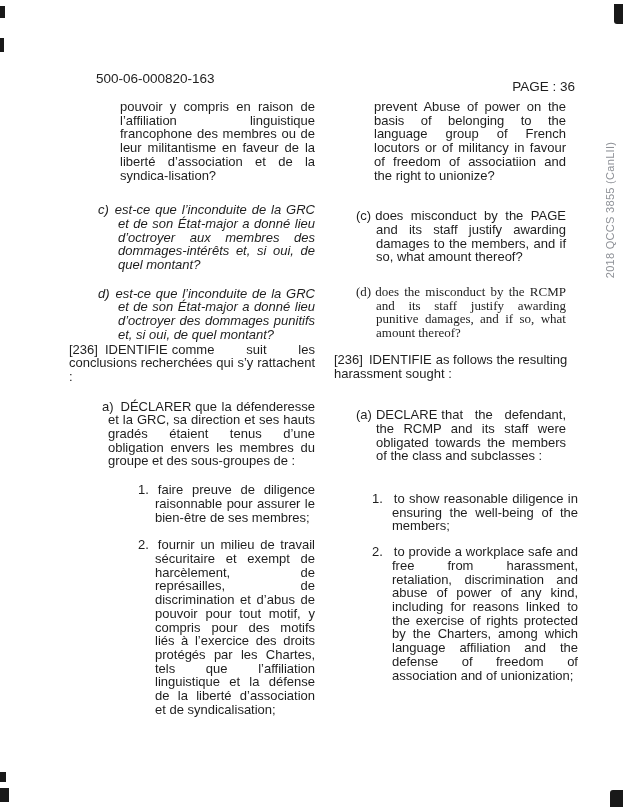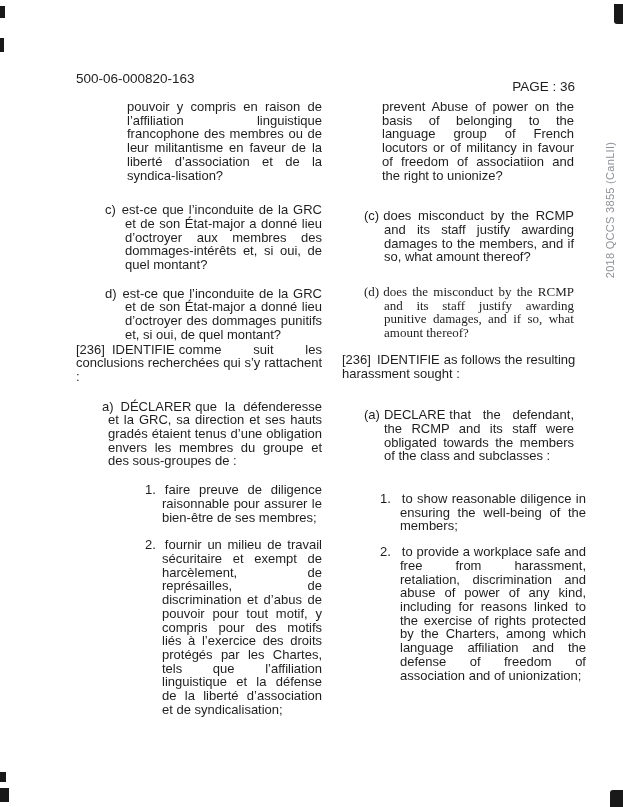--- a/index.html
+++ b/index.html
@@ -3,38 +3,38 @@
 <meta charset="utf-8">
 <style>
   html,body{margin:0;padding:0;}
   body{
     width:623px;height:807px;position:relative;background:#ffffff;
     font-family:"Liberation Sans","DejaVu Sans",sans-serif;
     color:#1e1e1e;overflow:hidden;
   }
   
   .hdr{position:absolute;top:72px;left:0;width:623px;font-size:13.5px;line-height:14px;}
-  .hdr .docket{position:absolute;left:76px;top:0;}
+  .hdr .docket{position:absolute;left:96px;top:0;}
   .hdr .pageno{position:absolute;right:48px;top:8px;}
   
   .col{position:absolute;top:100px;font-size:13px;line-height:13.7px;}
-  #left-col{left:76px;width:246px;}
-  #right-col{left:342px;width:265px;}
+  #left-col{left:69px;width:246px;}
+  #right-col{left:334px;width:265px;}
   .para{text-align:justify;margin-top:0;}
   .bold{font-weight:normal;margin-right:4px;}
   .label{display:inline;}
   
   .lp-body{margin-left:51px;margin-bottom:21px;}
-  .lp-item{margin-left:29px;padding-left:20px;text-indent:-20px;}
+  .lp-item{margin-left:29px;padding-left:20px;text-indent:-20px;font-style:italic;}
   .lp-item .label{margin-right:6px;}
   .lp-item-c{margin-bottom:15px;}
   .lp-item-d{margin-bottom:1px;}
   .lp-236{margin-bottom:16px;}
   .lp-236 .label{margin-right:7px;}
-  .lp-a{margin-left:20px;padding-left:12px;text-indent:-6px;margin-bottom:15px;}
+  .lp-a{margin-left:27px;padding-left:12px;text-indent:-6px;margin-bottom:15px;}
   .lp-a .label{margin-right:7px;}
   .lp-num{padding-left:86px;text-indent:-17px;}
   .lp-num .label{margin-right:9px;}
   .lp-num-1{margin-bottom:14px;}
   
   .rp-body{margin-left:40px;margin-right:33px;margin-bottom:27px;}
   .rp-item{margin-left:22px;margin-right:33px;padding-left:20px;text-indent:-20px;}
   .rp-item .label{margin-right:4px;}
   .rp-item-c{margin-bottom:21px;}
   .rp-item-d{margin-bottom:13px;font-family:Liberation Serif, serif;}
@@ -73,21 +73,21 @@
   <p class="para lp-item lp-item-c"><span class="label">c)</span><span>est-ce que l’inconduite de la GRC et de son État-major a donné lieu d’octroyer aux membres des dommages-intérêts et, si oui, de quel montant?</span></p>
   <p class="para lp-item lp-item-d"><span class="label">d)</span><span>est-ce que l’inconduite de la GRC et de son État-major a donné lieu d’octroyer des dommages punitifs et, si oui, de quel montant?</span></p>
   <p class="para lp-236"><span class="label">[236]</span><span class="bold">IDENTIFIE</span><span>comme suit les conclusions recherchées qui s’y rattachent :</span></p>
   <p class="para lp-a"><span class="label">a)</span><span class="bold">DÉCLARER</span><span>que la défenderesse et la GRC, sa direction et ses hauts gradés étaient tenus d’une obligation envers les membres du groupe et des sous-groupes de :</span></p>
   <p class="para lp-num lp-num-1"><span class="label">1.</span><span>faire preuve de diligence raisonnable pour assurer le bien-être de ses membres;</span></p>
   <p class="para lp-num"><span class="label">2.</span><span>fournir un milieu de travail sécuritaire et exempt de harcèlement, de représailles, de discrimination et d’abus de pouvoir pour tout motif, y compris pour des motifs liés à l’exercice des droits protégés par les Chartes, tels que l’affiliation linguistique et la défense de la liberté d’association et de syndicalisation;</span></p>
 </div>
 
 <div class="col" id="right-col">
   <p class="para rp-body"><span>prevent Abuse of power on the basis of belonging to the language group of French locutors or of militancy in favour of freedom of associatiion and the right to unionize?</span></p>
-  <p class="para rp-item rp-item-c"><span class="label">(c)</span><span>does misconduct by the RCMP and its staff justify awarding damages to the members, and if so, what amount thereof?</span></p>
+  <p class="para rp-item rp-item-c"><span class="label">(c)</span><span>does misconduct by the PAGE and its staff justify awarding damages to the members, and if so, what amount thereof?</span></p>
   <p class="para rp-item rp-item-d"><span class="label">(d)</span><span>does the misconduct by the RCMP and its staff justify awarding punitive damages, and if so, what amount thereof?</span></p>
   <p class="para rp-236"><span class="label">[236]</span><span class="bold">IDENTIFIE</span><span>as follows the resulting harassment sought :</span></p>
   <p class="para rp-item rp-a"><span class="label">(a)</span><span class="bold">DECLARE</span><span>that the defendant, the RCMP and its staff were obligated towards the members of the class and subclasses :</span></p>
   <p class="para rp-num rp-num-1"><span class="label">1.</span><span>to show reasonable diligence in ensuring the well-being of the members;</span></p>
   <p class="para rp-num"><span class="label">2.</span><span>to provide a workplace safe and free from harassment, retaliation, discrimination and abuse of power of any kind, including for reasons linked to the exercise of rights protected by the Charters, among which language affiliation and the defense of freedom of association and of unionization;</span></p>
 </div>
 
 <div class="wm-box">
   <span>2018 QCCS 3855 (CanLII)</span>
 </div>

